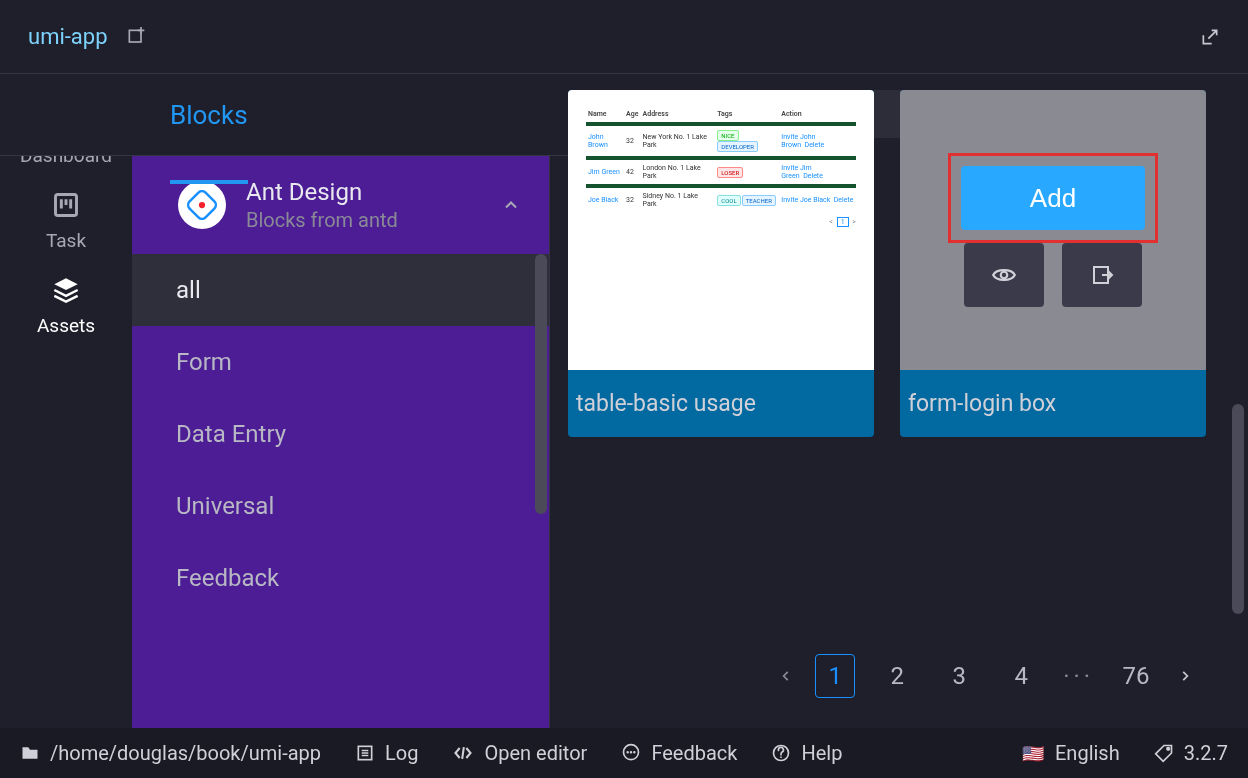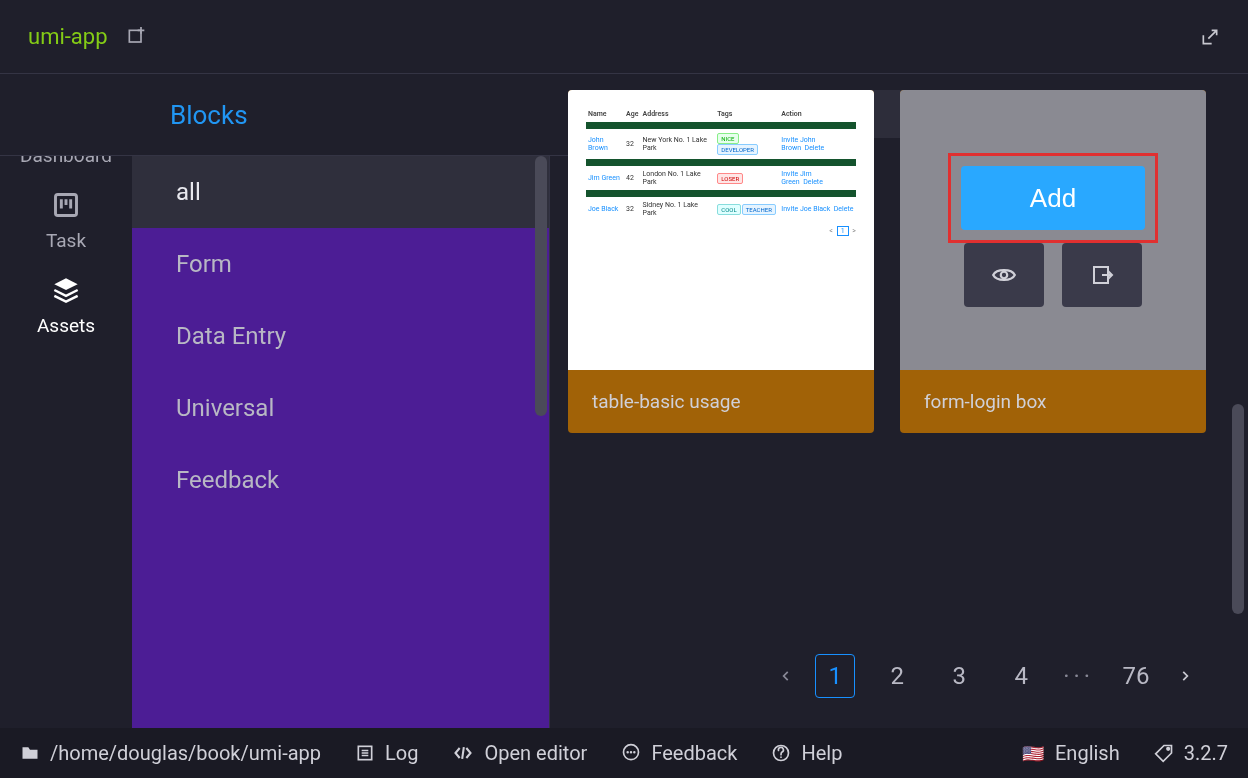--- a/index.html
+++ b/index.html
@@ -14,21 +14,21 @@
   }
   
   .topbar {
     height: 74px;
     display: flex;
     align-items: center;
     justify-content: space-between;
     padding: 0 28px;
     border-bottom: 1px solid #343444;
   }
-  .topbar-left { display: flex; align-items: center; gap: 18px; font-size: 22px; color: #84cc16; }
+  .topbar-left { display: flex; align-items: center; gap: 18px; font-size: 22px; color: #7dd3fc; }
   .topbar-right { display: flex; align-items: center; gap: 14px; font-size: 22px; color: #c8c8d0; cursor: pointer; }
   .share-icon { width: 20px; height: 20px; }
   
   .main {
     display: flex;
     height: 654px;
   }
   
   .leftnav {
     width: 132px;
@@ -175,32 +175,32 @@
     padding: 16px 18px;
     position: relative;
   }
   .cards {
     display: flex;
     gap: 26px;
     margin-top: 0;
   }
   .card {
     width: 306px;
-    background: #a16207;
+    background: #0369a1;
     border-radius: 4px;
     overflow: hidden;
   }
   .card-preview {
     height: 280px;
     background: #fff;
     position: relative;
   }
   .card-title {
-    padding: 20px 24px;
-    font-size: 19px;
+    padding: 20px 8px;
+    font-size: 23px;
     color: #d0d0d8;
     border-radius: 12px;
   }
   .card.hover .card-preview {
     background: #8a8a92;
   }
   .overlay {
     position: absolute;
     inset: 0;
     display: flex;
@@ -237,21 +237,21 @@
     cursor: pointer;
   }
   
   .mini-table {
     padding: 16px 18px;
     font-size: 7px;
     color: #333;
   }
   .mini-table table { width: 100%; border-collapse: collapse; }
   .mini-table th { text-align: left; font-weight: 600; color: #444; padding: 4px 2px; }
-  .mini-table td { padding: 4px 2px; border-top: 7px solid #14532d; }
+  .mini-table td { padding: 4px 2px; border-top: 4px solid #14532d; }
   .mini-link { color: #1890ff; }
   .mini-del { color: #1890ff; }
   .mini-tag { display:inline-block; padding: 1px 3px; border-radius: 2px; font-size: 6px; margin-right: 1px;}
   .tg-green { background:#e6ffed; color:#0a0; border:1px solid #8e8;}
   .tg-blue { background:#e6f4ff; color:#06c; border:1px solid #8cf;}
   .tg-red { background:#ffe6e6; color:#c00; border:1px solid #f88;}
   .tg-teal { background:#e0ffff; color:#088; border:1px solid #8dd;}
   .mini-pager { text-align:right; margin-top:6px; font-size:7px; color:#888;}
   .mini-pager span { border:1px solid #1890ff; color:#1890ff; padding:0 3px; margin:0 2px;}
   
@@ -375,20 +375,35 @@
           <path d="M2 12 L12 17 L22 12" fill="none" stroke="#fff" stroke-width="2"></path>
           <path d="M2 17 L12 22 L22 17" fill="none" stroke="#fff" stroke-width="2"></path>
         </svg>
       <span>Assets</span>
     </div>
   </div>
 
   <div class="secondary">
     <div class="tabs-row">
       <div class="tab active">Blocks</div>
+    </div>
+    <div class="source-header">
+      <div class="source-logo">
+        <svg width="30" height="30" viewBox="0 0 48 48">
+          <rect x="6" y="6" width="36" height="36" rx="8" fill="none" stroke="#1890ff" stroke-width="4" transform="rotate(45 24 24)"></rect>
+          <circle cx="24" cy="24" r="5" fill="#f5222d"></circle>
+        </svg>
+      </div>
+      <div class="source-text">
+        <div class="source-title">Ant Design</div>
+        <div class="source-sub">Blocks from antd</div>
+      </div>
+      <svg class="chevron" width="20" height="20" viewBox="0 0 24 24" fill="none" stroke="#a8a8b4" stroke-width="2.5">
+          <path d="M6 15 L12 9 L18 15"></path>
+        </svg>
     </div>
     <div class="cat-list-wrap">
       <div class="cat-list">
         <div class="cat-item active">all</div>
         <div class="cat-item">Form</div>
         <div class="cat-item">Data Entry</div>
         <div class="cat-item">Universal</div>
         <div class="cat-item">Feedback</div>
       </div>
       <div class="cat-scrollbar"></div>

